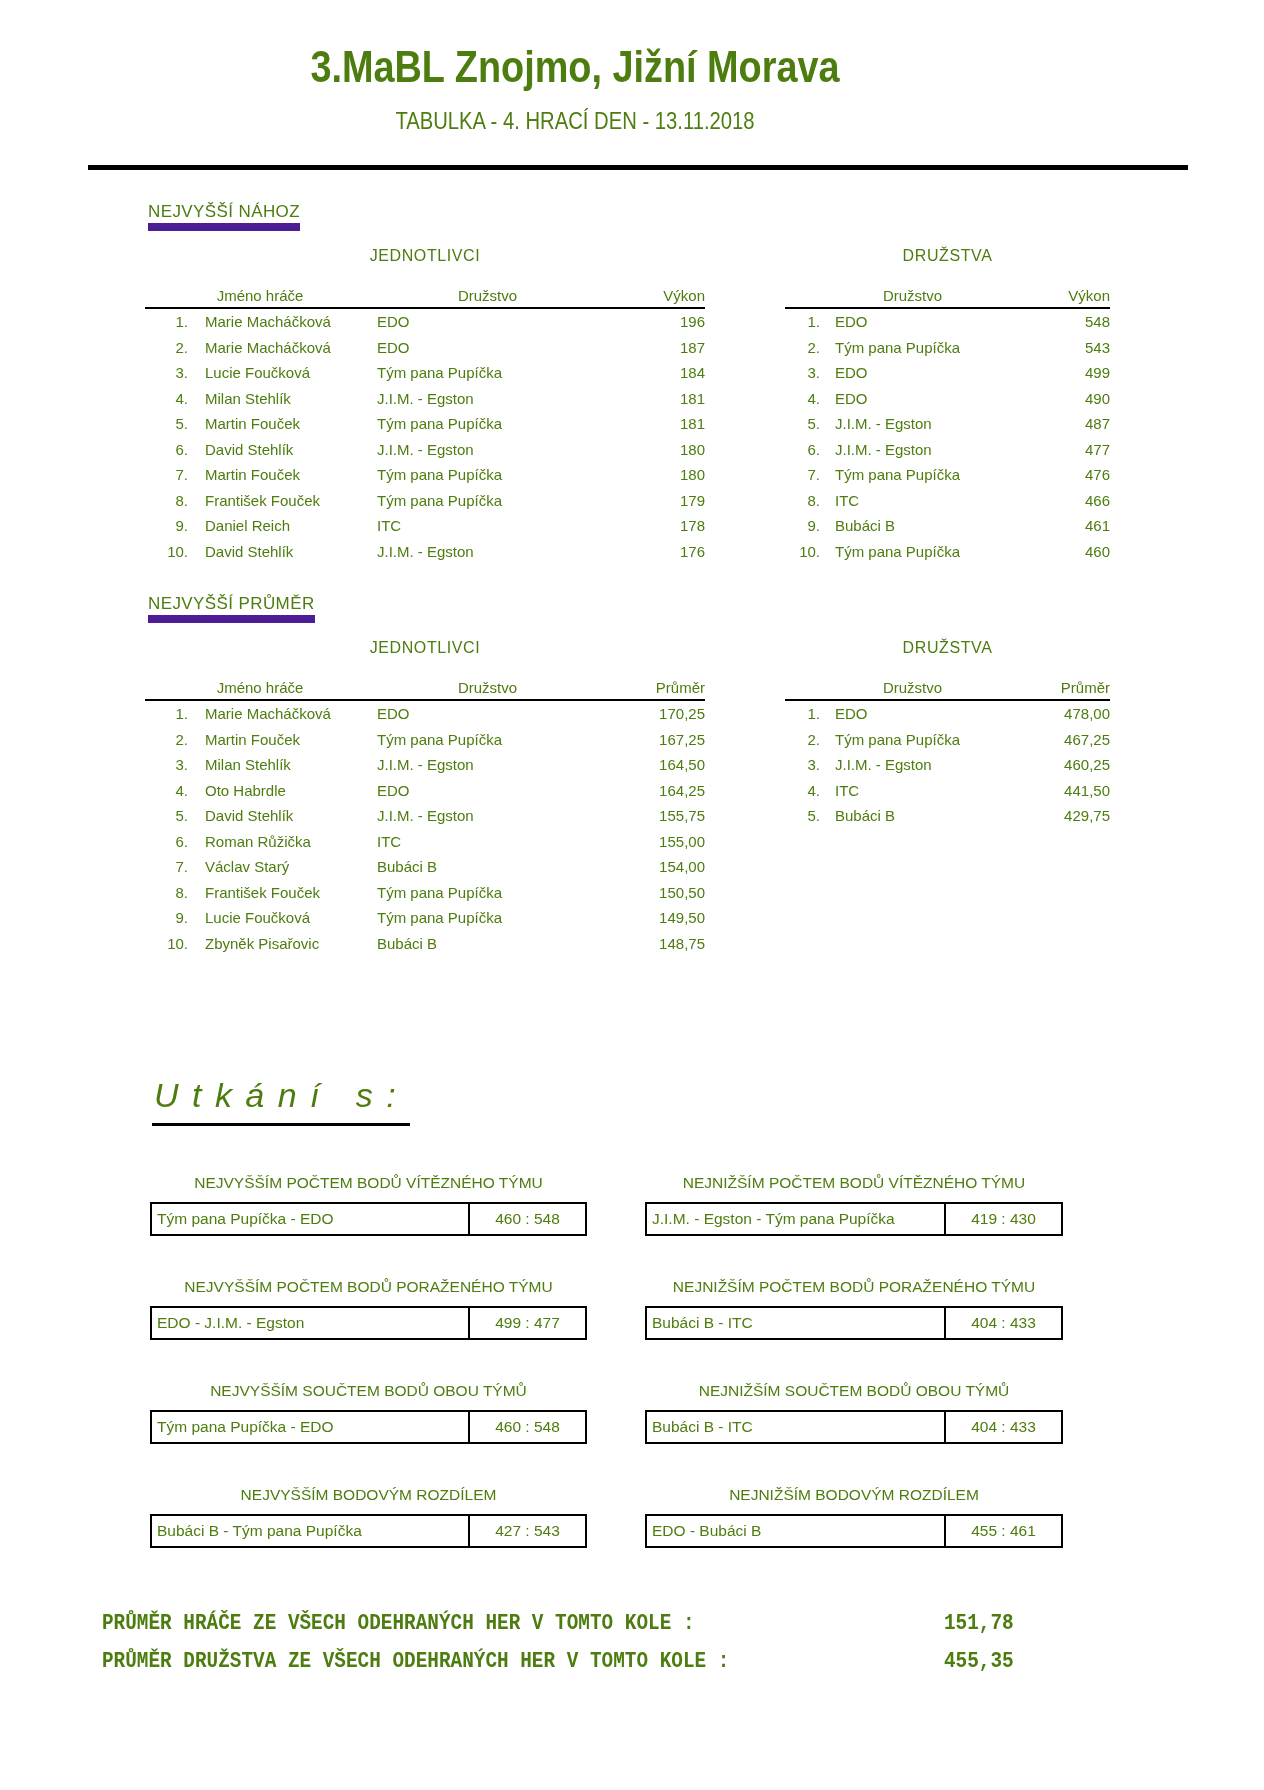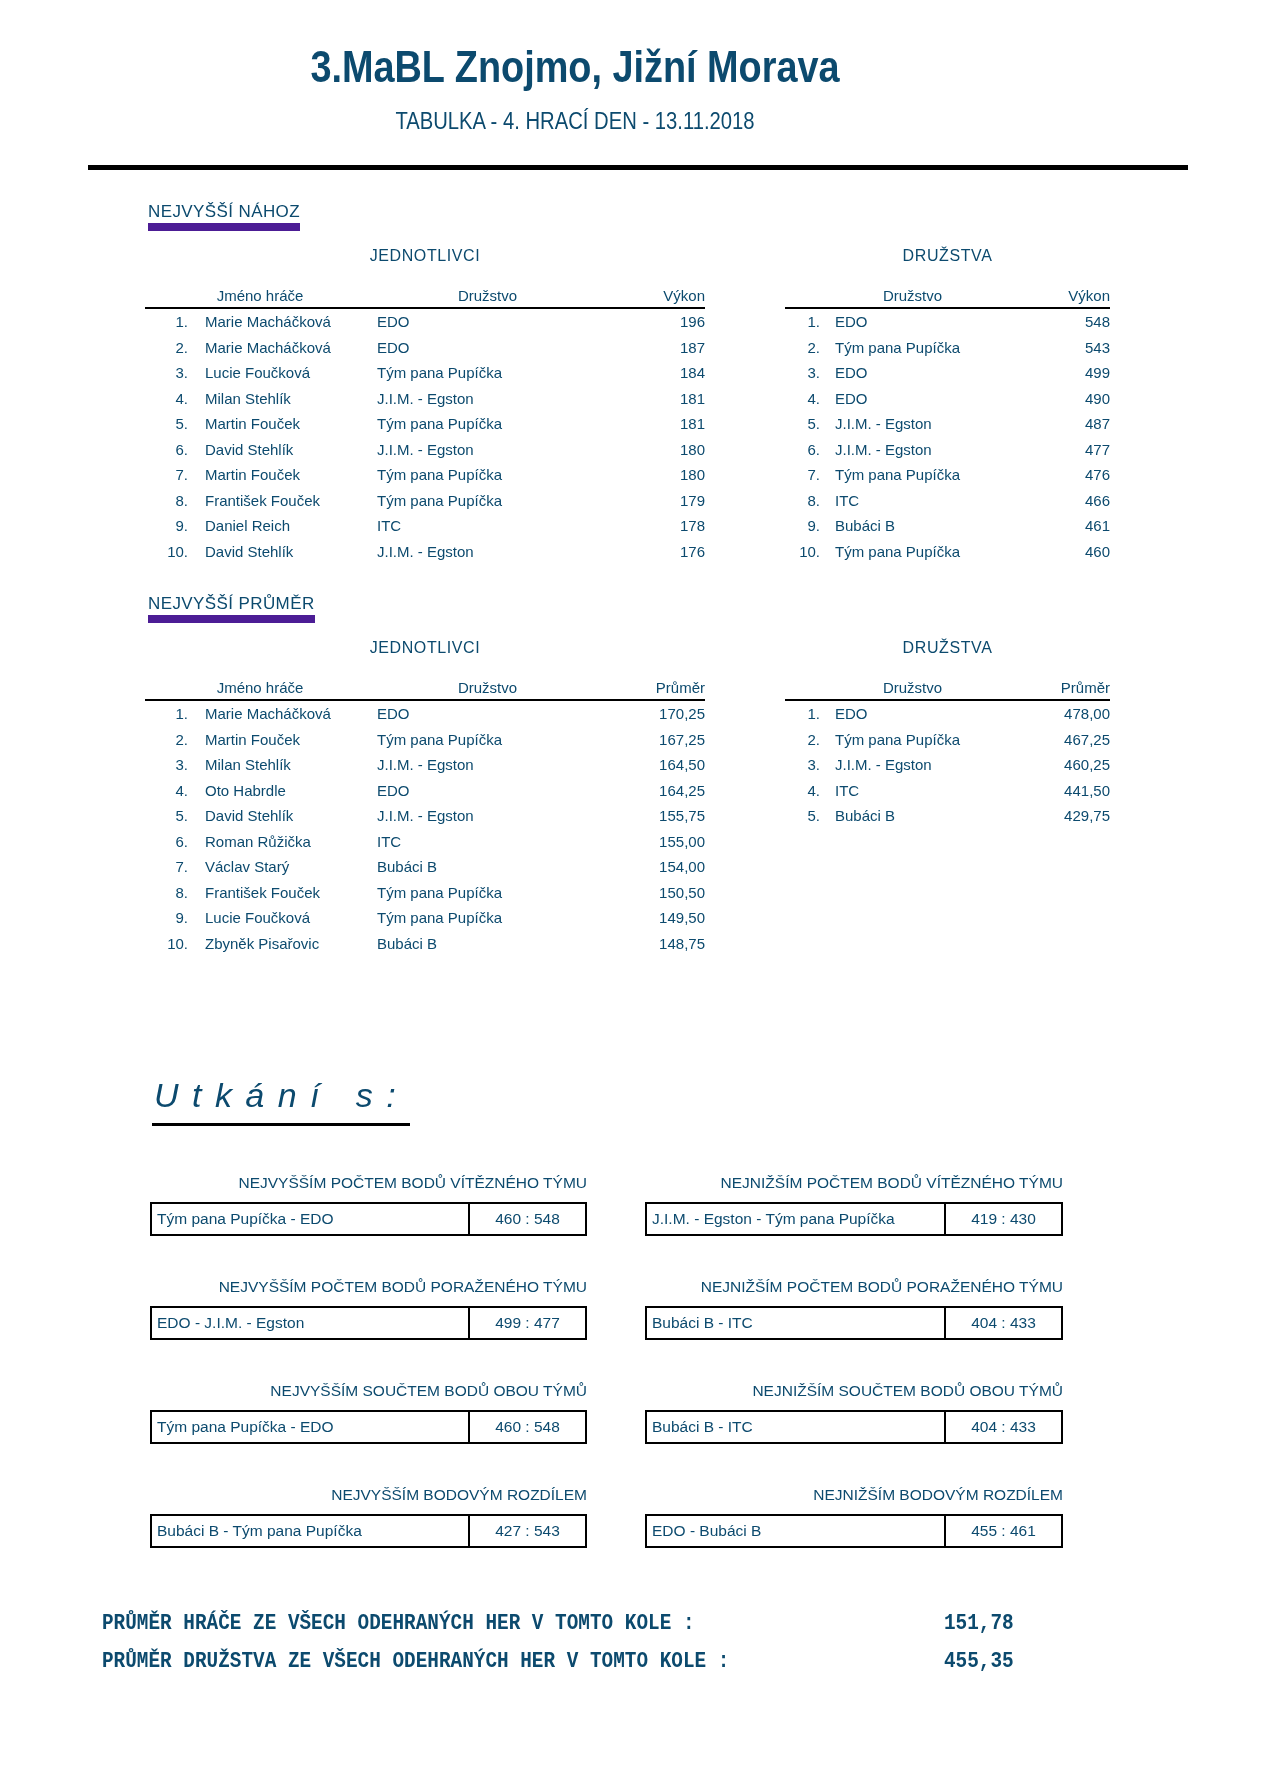--- a/index.html
+++ b/index.html
@@ -2,21 +2,21 @@
 <html><head>
 <meta charset="utf-8">
 <style>
   * { box-sizing: border-box; }
   html, body { margin: 0; padding: 0; background: #ffffff; }
   .page {
     position: relative;
     width: 1264px;
     height: 1790px;
     background: #ffffff;
-    color: #0c4a6e;
+    color: #4d7c0f;
     font-family: "Liberation Sans", sans-serif;
     overflow: hidden;
   }
   .title {
     margin: 42px 0 0 90px;
     width: 970px;
     text-align: center;
     font-size: 44px;
     font-weight: bold;
     white-space: nowrap;
@@ -101,21 +101,21 @@
     padding: 0 12px 8px 2px;
   }
   .boxes {
     display: grid;
     grid-template-columns: 437px 418px;
     column-gap: 58px;
     row-gap: 42px;
     margin: 48px 0 0 150px;
   }
   .box-label {
-    text-align: right;
+    text-align: center;
     font-size: 15.5px;
     margin-bottom: 9px;
     height: 19px;
     white-space: nowrap;
   }
   .box {
     display: flex;
     border: 2px solid #000;
     height: 34px;
     align-items: stretch;

